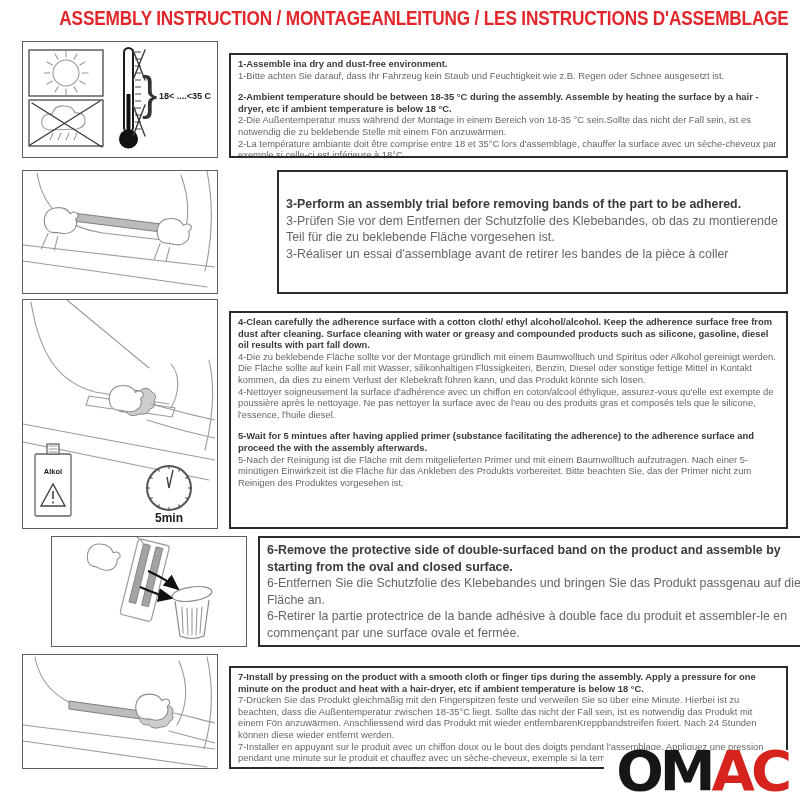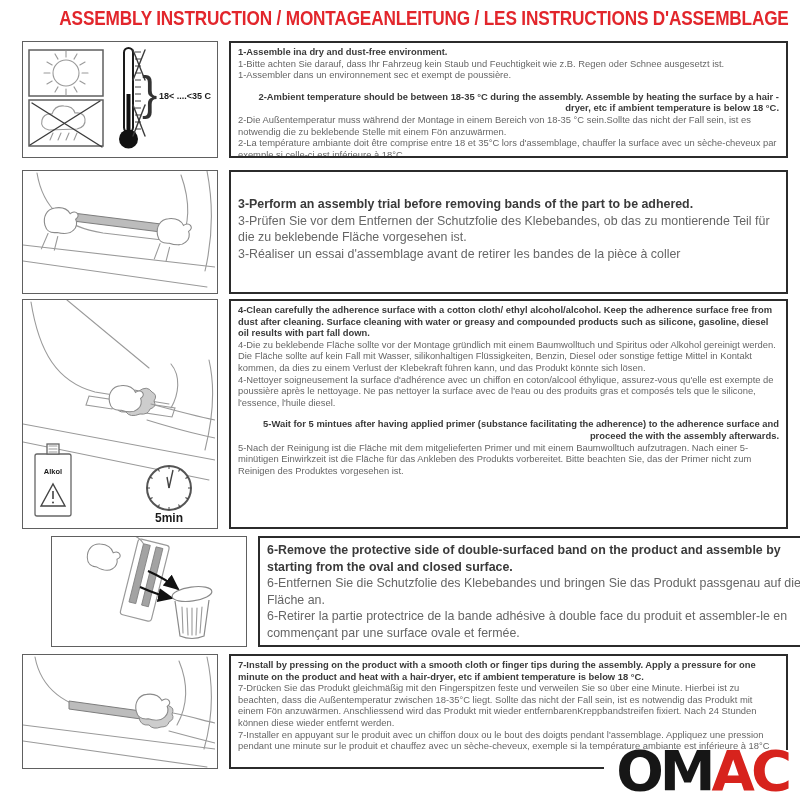--- a/index.html
+++ b/index.html
@@ -16,32 +16,32 @@
   .row{position:absolute;left:22px;width:766px;display:flex;}
   .cell-left{
     width:196px;flex:0 0 196px;border:1.5px solid #606060;box-sizing:border-box;
     background:#fff;overflow:hidden;
   }
   .cell-right{
     margin-left:11px;flex:1;border:2px solid #2b2b2b;box-sizing:border-box;
     padding:3px 7px 2px 7px;background:#fff;overflow:hidden;
   }
   #row1{top:41px;height:117px;}
-  #row2{top:170px;height:124px;}
+  #row2{top:170px;height:124px;gap:48px;}
   #row3{top:299px;height:230px;}
   #row4{top:536px;height:111px;margin-left:29px;}
   #row5{top:654px;height:115px;}
   p{margin:0;}
-  .t-sm{font-size:9.4px;line-height:11.6px;}
+  .t-sm{font-size:9.4px;line-height:11.6px;margin-top:12px;}
   .t-lg{font-size:12.4px;line-height:16.5px;}
   .pad-mid{padding-top:24px;}
   .pad-sm{padding-top:4px;}
   .en{font-weight:bold;color:#3a3a3a;}
   .de,.fr{color:#666666;font-weight:normal;}
-  .gap{margin-top:10px;text-align:right;}
+  .gap{margin-top:10px;}
   svg{display:block;}
   .ln{fill:none;stroke:#5f5f5f;stroke-width:1.5;}
   .art{fill:none;stroke:#9a9a9a;stroke-width:1.1;stroke-linecap:round;}
   .dark{fill:none;stroke:#3c3c3c;stroke-width:1.4;stroke-linecap:round;}
   .strip{fill:#bcbcbc;stroke:#7d7d7d;stroke-width:1;}
   .cloth{fill:#cdcdcd;stroke:#8a8a8a;stroke-width:1;}
   .hand{fill:#ffffff;stroke:#8a8a8a;stroke-width:1.1;}
   .tick{stroke:#444;stroke-width:1;}
   .merc{fill:#111;}
   .arrow{fill:none;stroke:#111;stroke-width:2;}
@@ -120,21 +120,20 @@
             <line x1="122" y1="63" x2="110" y2="94"></line>
         </g>
         <text x="119" y="67" font-size="46" fill="#333">}</text>
         <text x="136" y="57" font-size="9" class="svgtext">18&lt; ....&lt;35 C</text>
       </g>
     </svg>
   </div>
   <div class="cell-right t-sm">
     <p class="en">1-Assemble ina dry and dust-free environment.</p>
     <p class="de">1-Bitte achten Sie darauf, dass Ihr Fahrzeug kein Staub und Feuchtigkeit wie z.B. Regen oder Schnee ausgesetzt ist.</p>
-    <p class="fr">1-Assembler dans un environnement sec et exempt de poussière.</p>
     <p class="en gap">2-Ambient temperature should be between 18-35 °C  during the assembly. Assemble by heating the surface by a hair -dryer, etc if ambient temperature is below 18 °C.</p>
     <p class="de">2-Die Außentemperatur muss während der Montage in einem Bereich von 18-35 °C  sein.Sollte das nicht der Fall sein, ist es notwendig die zu beklebende Stelle mit einem Fön anzuwärmen.</p>
     <p class="fr">2-La température ambiante doit être comprise entre 18 et 35°C lors d'assemblage, chauffer la surface avec un sèche-cheveux par exemple si celle-ci est inférieure à 18°C.</p>
   </div>
 </div>
 
 <div class="row" id="row2">
   <div class="cell-left">
     <svg viewBox="0 0 192 119" width="192" height="119">
       <g class="art">

